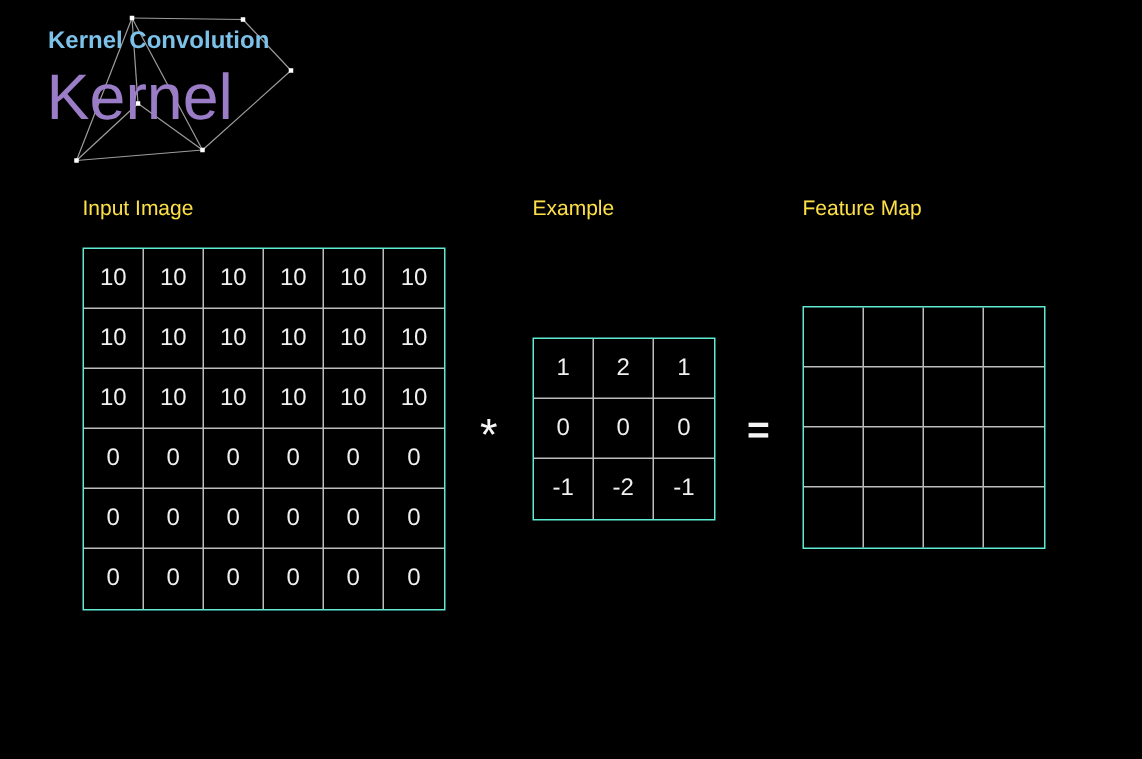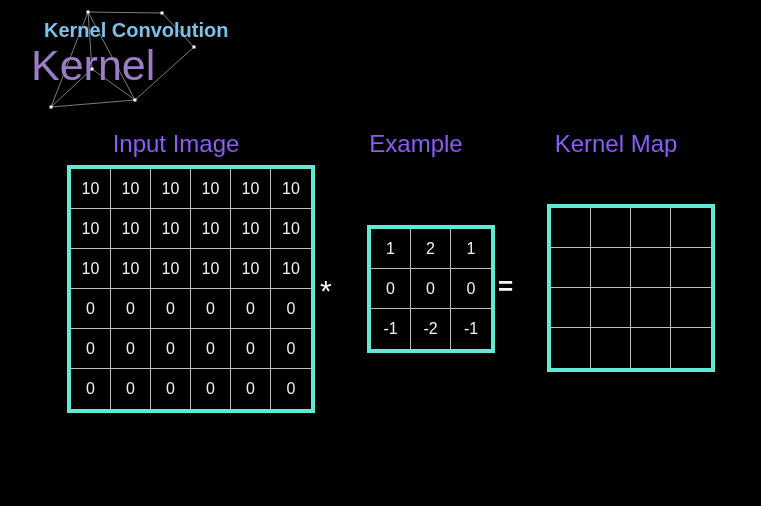--- a/index.html
+++ b/index.html
@@ -19,25 +19,25 @@
   .constellation {
     position: absolute;
     left: 0;
     top: 0;
     z-index: 1;
   }
 
   
   .title {
     position: absolute;
-    left: 44px;
+    left: 32px;
     top: 19px;
     z-index: 2;
     margin: 0;
-    font-size: 20px;
+    font-size: 16px;
     font-weight: bold;
     line-height: 1.1;
     color: #7cc1e8;
     letter-spacing: 0px;
   }
   .subtitle {
     position: absolute;
     left: 31px;
     top: 44px;
     z-index: 2;
@@ -46,36 +46,34 @@
     font-weight: normal;
     line-height: 1.0;
     color: #9a7cc7;
   }
 
   
   .section-label {
     position: absolute;
     top: 130px;
     z-index: 2;
-    text-align: center;
-    font-size: 24px;
-    color: #8b5cf6;
+    font-size: 14px;
+    color: #fde047;
     line-height: 1.2;
   }
   .label-input   { left: 55px;  width: 242px; }
   .label-kernel  { left: 355px; width: 122px; }
   .label-feature { left: 535px; width: 162px; }
 
   
   .grid {
     position: absolute;
     z-index: 2;
-    border: 4px solid #5eead4;
+    border: 1px solid #5eead4;
     box-sizing: content-box;
-    margin-left: 12px;
   }
   .grid-row { display: flex; }
   .grid-cell {
     box-sizing: border-box;
     width: 40px;
     height: 40px;
     border-right: 1px solid #bdbdbd;
     border-bottom: 1px solid #bdbdbd;
     display: flex;
     align-items: center;
@@ -133,21 +131,21 @@
     <rect x="133.5" y="98.5" width="3" height="3"></rect>
     <rect x="49.5" y="105.5" width="3" height="3"></rect>
   </g>
 </svg>
 
 <h1 class="title">Kernel Convolution</h1>
 <h2 class="subtitle">Kernel</h2>
 
 <div class="section-label label-input">Input Image</div>
 <div class="section-label label-kernel">Example</div>
-<div class="section-label label-feature">Kernel Map</div>
+<div class="section-label label-feature">Feature Map</div>
 
 <div class="grid grid-input">
     <div class="grid-row">
       <div class="grid-cell">10</div>
       <div class="grid-cell">10</div>
       <div class="grid-cell">10</div>
       <div class="grid-cell">10</div>
       <div class="grid-cell">10</div>
       <div class="grid-cell">10</div>
     </div>

